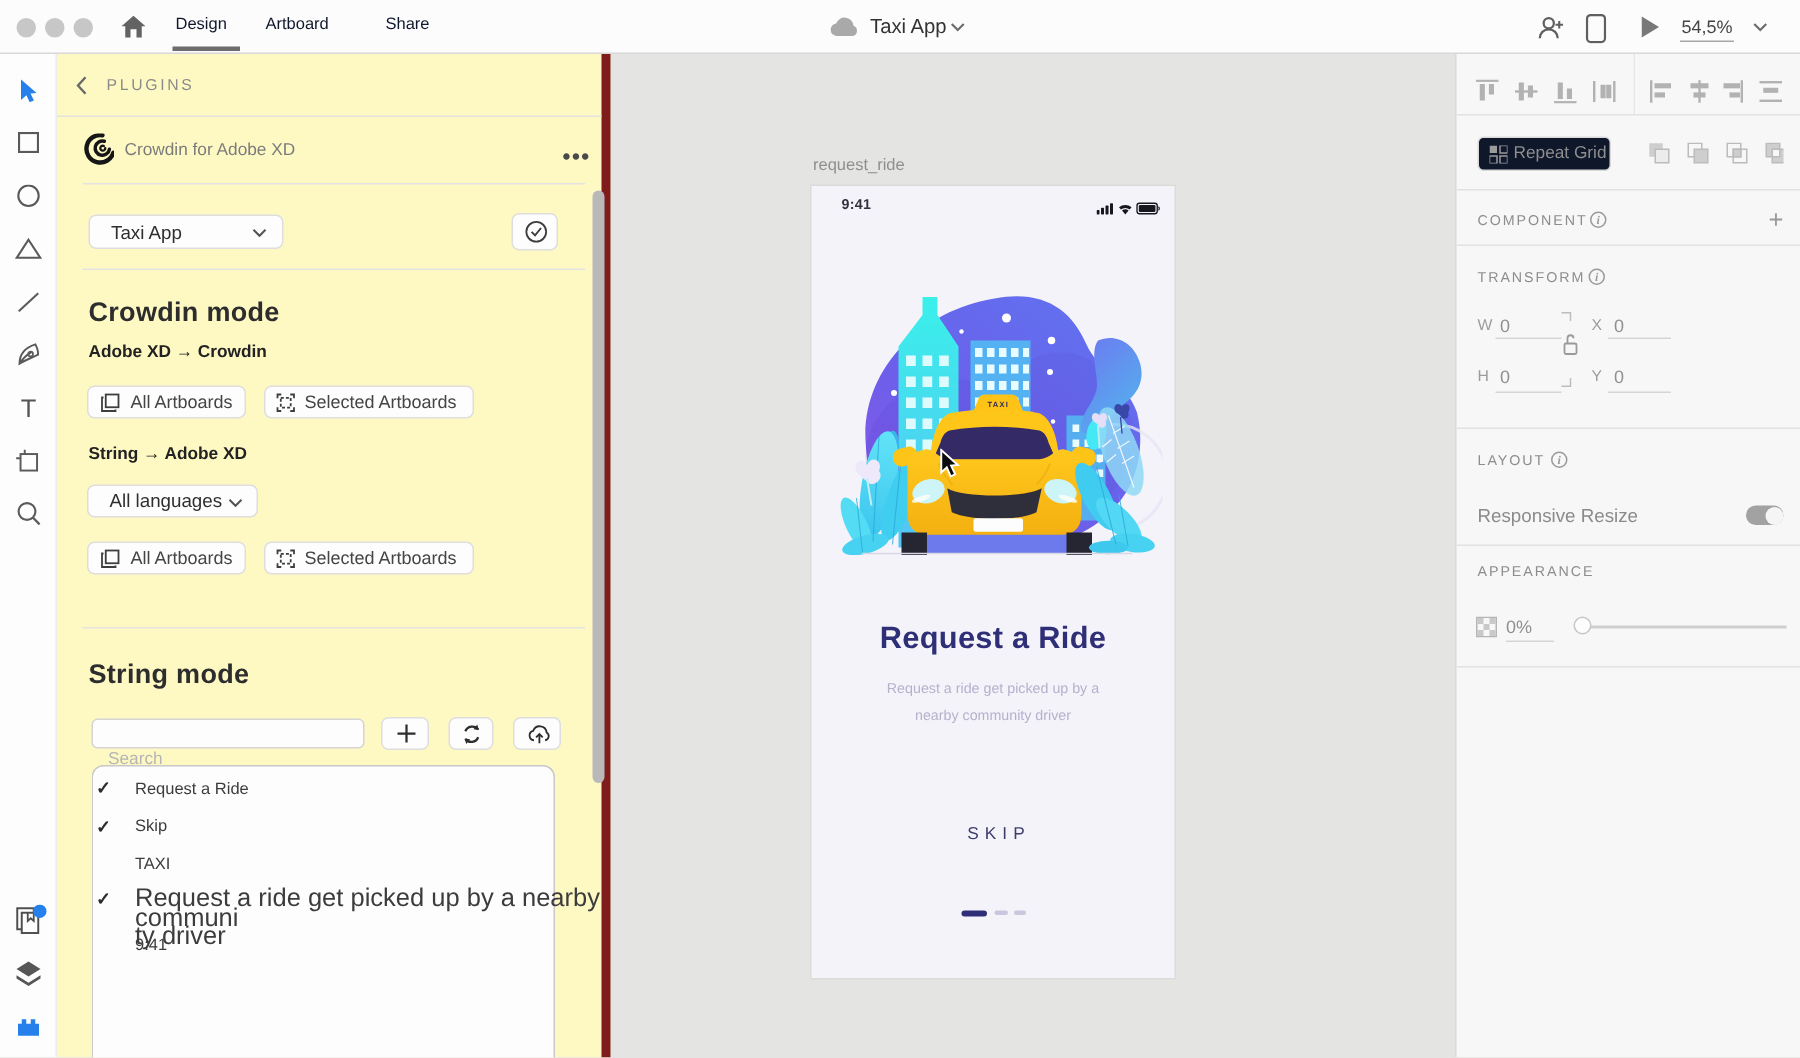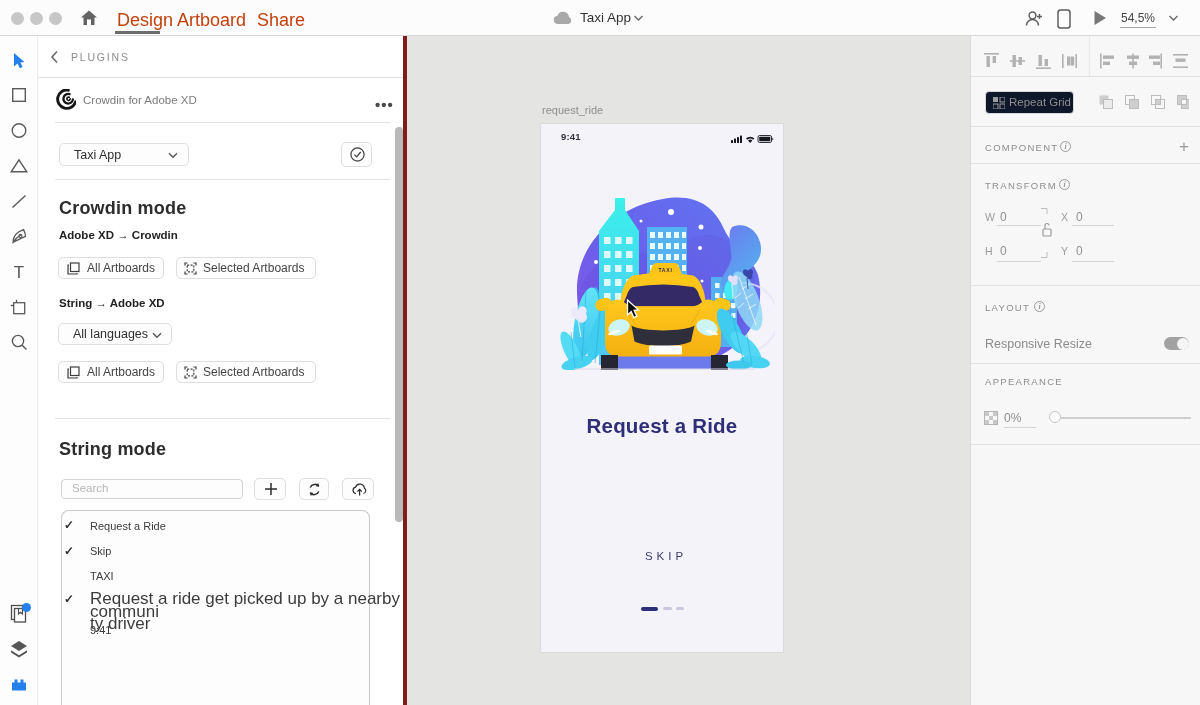--- a/index.html
+++ b/index.html
@@ -3,29 +3,29 @@
 <meta charset="utf-8">
 <style>
 * { margin:0; padding:0; box-sizing:border-box; }
 html,body { width:1200px; height:705px; overflow:hidden; }
 body { font-family:"Liberation Sans", sans-serif; position:relative; background:#e4e4e3; }
 .abs { position:absolute; }
 
 
 #topbar { position:absolute; left:0; top:0; width:1200px; height:36px; background:#fcfcfc; border-bottom:1px solid #d8d8d8; z-index:30; }
 .tl { position:absolute; top:11.5px; width:13px; height:13px; border-radius:50%; background:#c7c7c7; }
-.tab { position:absolute; top:10px; font-size:18px; color:#c2410c; }
+.tab { position:absolute; top:10px; font-size:11px; color:#0f172a; }
 #tab-underline { position:absolute; left:115px; top:31px; width:45px; height:2.5px; background:#6d6d6d; }
 
 
 #toolbar { position:absolute; left:0; top:36px; width:38px; height:669px; background:#fdfdfd; border-right:1px solid #ececec; z-index:20; }
 .ticon { position:absolute; left:0; width:38px; text-align:center; }
 
 
-#plugpanel { position:absolute; left:38px; top:36px; width:369px; height:669px; background:#ffffff; border-right:4px solid #7f1d1d; z-index:10; }
+#plugpanel { position:absolute; left:38px; top:36px; width:369px; height:669px; background:#fef9c3; border-right:6px solid #7f1d1d; z-index:10; }
 #plughead { position:absolute; left:0; top:0; width:100%; height:42px; border-bottom:1px solid #e2e2e2; }
 #plughead .tt { position:absolute; left:33px; top:15px; color:#8b8b8b; font-size:10.5px; letter-spacing:1.8px; }
 .btn { position:absolute; background:#fdfdfd; border:1px solid #dedede; border-radius:5px; color:#454545; font-size:12px; display:flex; align-items:center; }
 .hsep { position:absolute; left:17px; width:335px; height:1px; background:#e3e3e3; }
 h1.pmode { position:absolute; left:21px; font-size:18px; font-weight:bold; color:#2d2d2d; letter-spacing:0.2px; }
 .slabel { position:absolute; left:21px; font-size:11.5px; font-weight:bold; color:#222; }
 #pscroll { position:absolute; left:357px; top:91px; width:8px; height:395px; background:#b9b9b9; border-radius:4px; }
 #abname { position:absolute; left:542px; top:104px; font-size:11px; color:#8f8f8f; z-index:2;}
 #artboard { position:absolute; left:541px; top:124px; width:242px; height:528px; background:#f5f3fa; box-shadow:0 0 0 1px rgba(0,0,0,0.04); z-index:2;}
 #ab-time { position:absolute; left:20px; top:7px; font-size:9.5px; font-weight:bold; color:#31313f; letter-spacing:0.2px;}
@@ -203,21 +203,21 @@
           <rect x="3.2" y="3.2" width="6.6" height="6.6" stroke-dasharray="2 1.4"></rect>
         </g>
       </svg>
     <span style="margin-left:6px;">Selected Artboards</span>
   </div>
 
   <div class="hsep" style="top:382px;"></div>
   <h1 class="pmode" style="top:403px;">String mode</h1>
 
   <div class="abs" style="left:23px; top:443px; width:182px; height:20px; background:#fdfdfd; border:1px solid #d4d4d4; border-radius:4px;">
-    <span style="position:absolute; left:10px; top:2px; font-size:11.5px; color:#b5b5b5;">Search</span>
+    <span style="position:absolute; left:10px; top:20px; font-size:11.5px; color:#b5b5b5;">Search</span>
   </div>
   <div class="btn" style="left:216px; top:442px; width:32px; height:22px;">
     <svg style="margin-left:9px;" width="14" height="14" viewBox="0 0 14 14">
         <path d="M7 1 V13 M1 7 H13" stroke="#2d2d2d" stroke-width="1.5"></path>
       </svg>
   </div>
   <div class="btn" style="left:261px; top:442px; width:30px; height:22px;">
     <svg style="margin-left:7px;" width="15" height="15" viewBox="0 0 15 15">
         <path d="M3.2 5.5 A5 5 0 0 1 11.8 4.3 M11.8 9.5 A5 5 0 0 1 3.2 10.7" fill="none" stroke="#2d2d2d" stroke-width="1.5"></path>
         <path d="M11.2 1 L12.2 4.6 L8.6 4.2 Z M3.8 14 L2.8 10.4 L6.4 10.8 Z" fill="#2d2d2d"></path>
@@ -419,20 +419,21 @@
       <ellipse cx="191" cy="182" rx="8" ry="20" fill="#52d8f4" transform="rotate(-45 191 182)"></ellipse>
       <ellipse cx="200" cy="197" rx="15" ry="6" fill="#47d2f2" transform="rotate(8 200 197)"></ellipse>
       <ellipse cx="184" cy="200" rx="13" ry="4.5" fill="#3fc8ee"></ellipse>
       <path d="M176,146 L189,198 M191,165 L197,199" stroke="#2ba8d8" stroke-width="0.7" fill="none" opacity="0.8"></path>
     </g>
 
     <line x1="20" y1="204" x2="200" y2="204" stroke="#d9d6e4" stroke-width="1"></line>
   </svg>
 
   <div id="ab-title">Request a Ride</div>
+  <div id="ab-sub">Request a ride get picked up by a<br>nearby community driver</div>
   <div id="ab-skip">SKIP</div>
   <div class="dot" style="left:100px; width:17px; height:3.5px; background:#2e2f77;"></div>
   <div class="dot" style="left:122px; width:9px; height:3px; background:#c9c6dd;"></div>
   <div class="dot" style="left:135px; width:8px; height:3px; background:#c9c6dd;"></div>
 </div>
 
 <svg class="abs" style="left:626px; top:299px; z-index:5;" width="15" height="21" viewBox="0 0 15 21">
   <path d="M1.5,1 L1.5,16 L5.2,12.6 L7.8,18.6 L10.8,17.2 L8.1,11.4 L12.5,11 Z" fill="#0b0b0b" stroke="#ffffff" stroke-width="1.3"></path>
 </svg>
 

